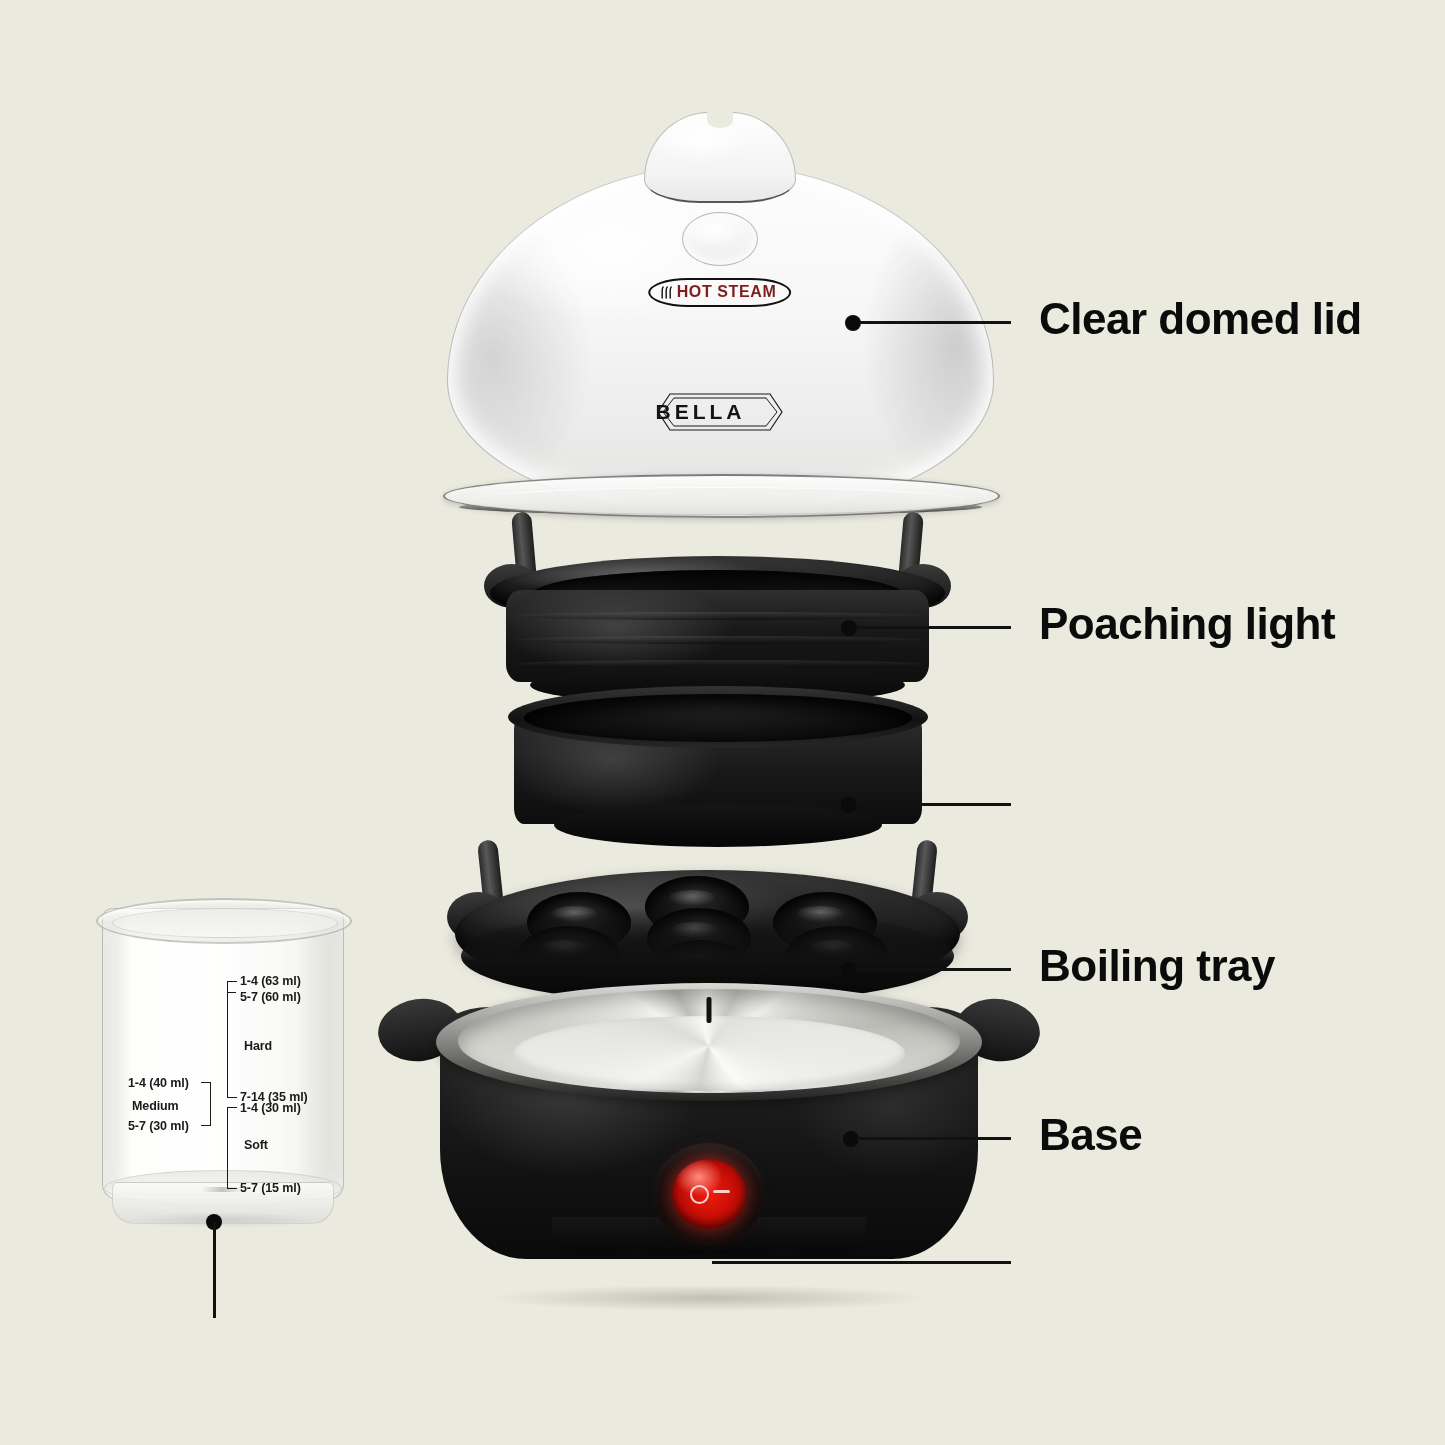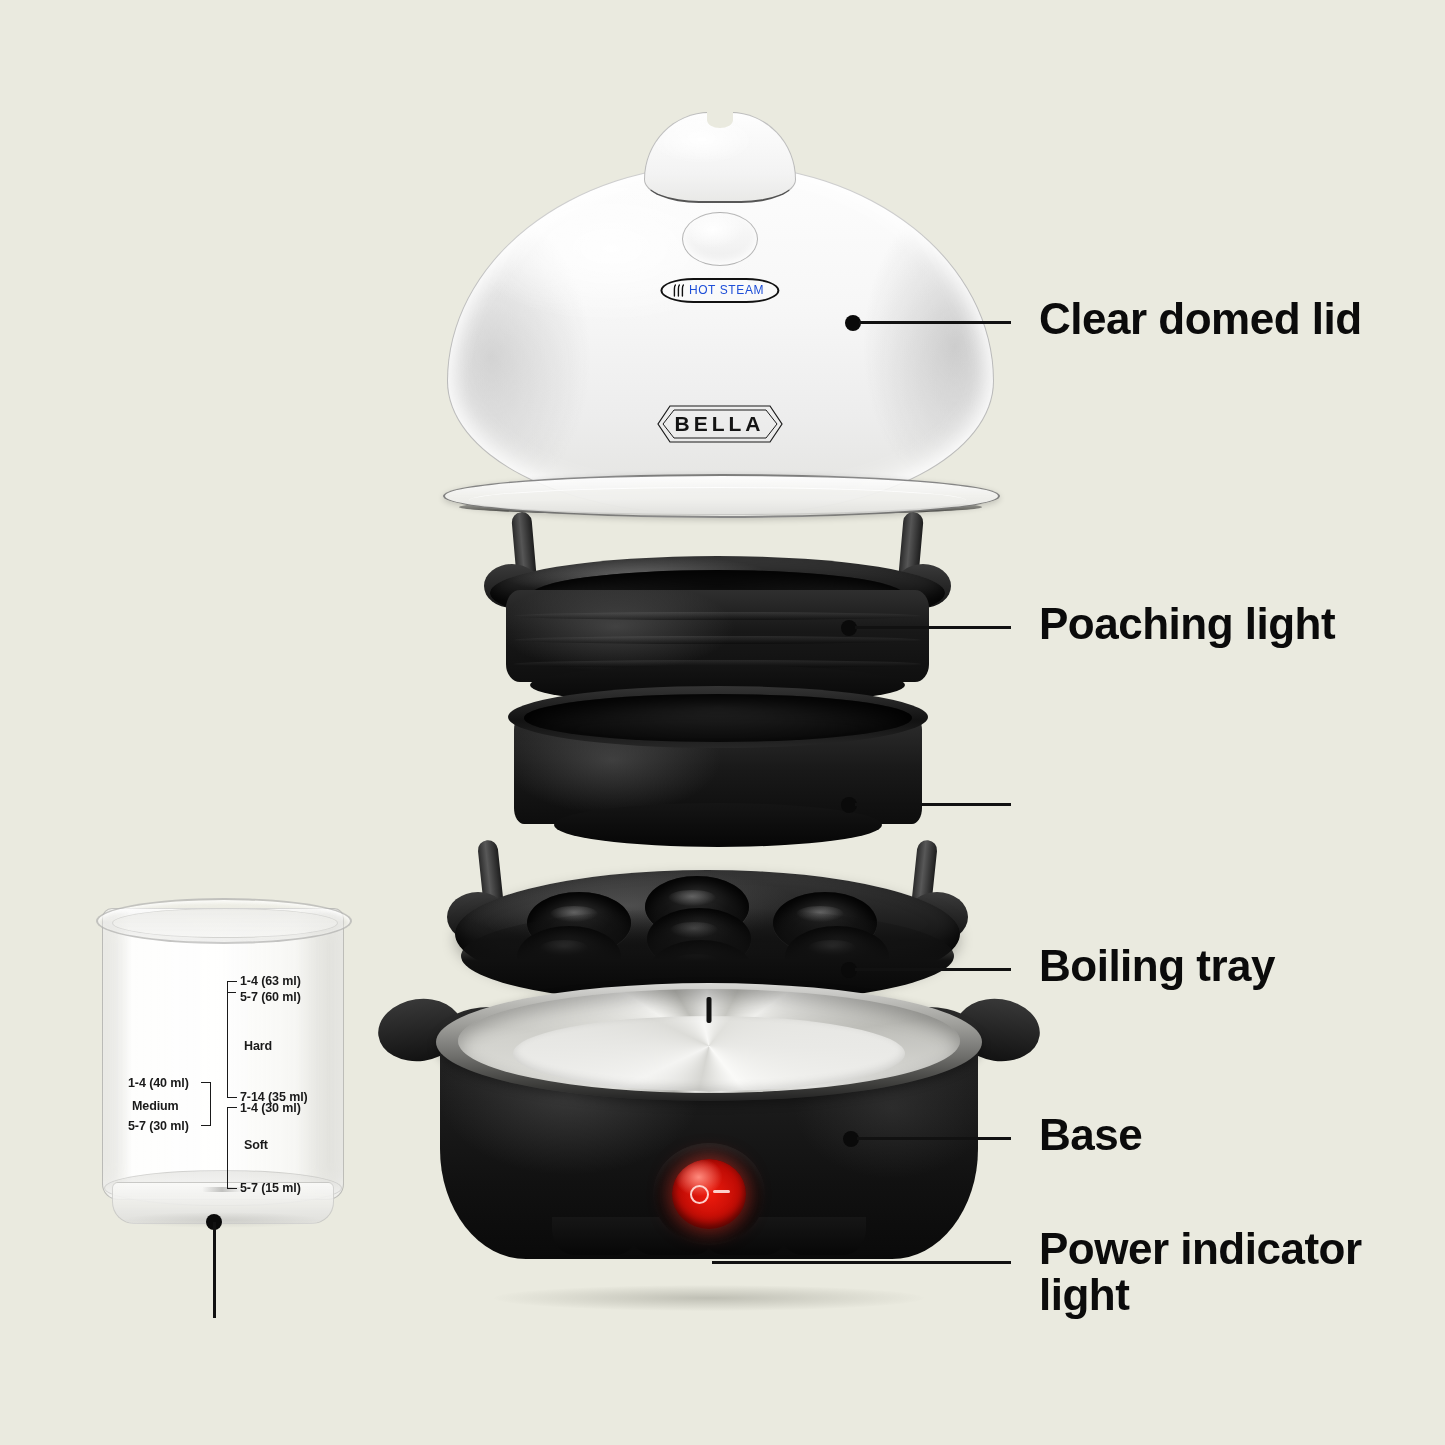--- a/index.html
+++ b/index.html
@@ -108,27 +108,27 @@
   }
   .hot-steam{
     position:absolute;left:50%;top:166px;transform:translateX(-50%);
     display:flex;align-items:center;gap:5px;
     padding:3px 13px 4px 10px;
     border:2.5px solid #111;
     border-radius:50%/90%;
     background:rgba(255,255,255,.25);
   }
   .hot-steam span{
-    font-size:12px;font-weight:normal;color:#1d4ed8;letter-spacing:.6px;
+    font-size:16px;font-weight:bold;color:#7f1d1d;letter-spacing:.6px;
   }
   .steam-ico{display:block;width:12px;height:13px;}
   .bella-badge{
-    position:absolute;left:50%;top:290px;transform:translateX(-50%);
+    position:absolute;left:50%;top:278px;transform:translateX(-50%);
     width:128px;height:44px;
-    display:flex;align-items:center;justify-content:center;
+    display:flex;align-items:center;
   }
   .bella-badge svg{position:absolute;inset:0;width:100%;height:100%;}
   .bella-badge span{
     position:relative;font-size:21px;font-weight:bold;letter-spacing:4px;color:#141414;
   }
 
   
   .poach{position:absolute;left:490px;top:512px;width:455px;height:185px;}
   .poach-hook{
     position:absolute;width:20px;height:70px;top:0;
@@ -523,19 +523,17 @@
 
   <div class="leader-dot" style="left:841px;top:962px;"></div>
   <div class="leader-line" style="left:855px;top:968px;width:156px;"></div>
   <div class="callout" style="left:1039px;top:943px;">Boiling tray</div>
 
   <div class="leader-dot" style="left:843px;top:1131px;"></div>
   <div class="leader-line" style="left:857px;top:1137px;width:154px;"></div>
   <div class="callout" style="left:1039px;top:1112px;">Base</div>
 
   <div class="leader-line" style="left:712px;top:1261px;width:299px;"></div>
-  <div class="callout" style="left:1039px;top:1226px;">Power indicator
-light</div>
 
   <div class="leader-dot" style="left:206px;top:1214px;"></div>
   <div class="leader-vline" style="left:213px;top:1222px;height:96px;"></div>
 
 </div>
 
 </body></html>

